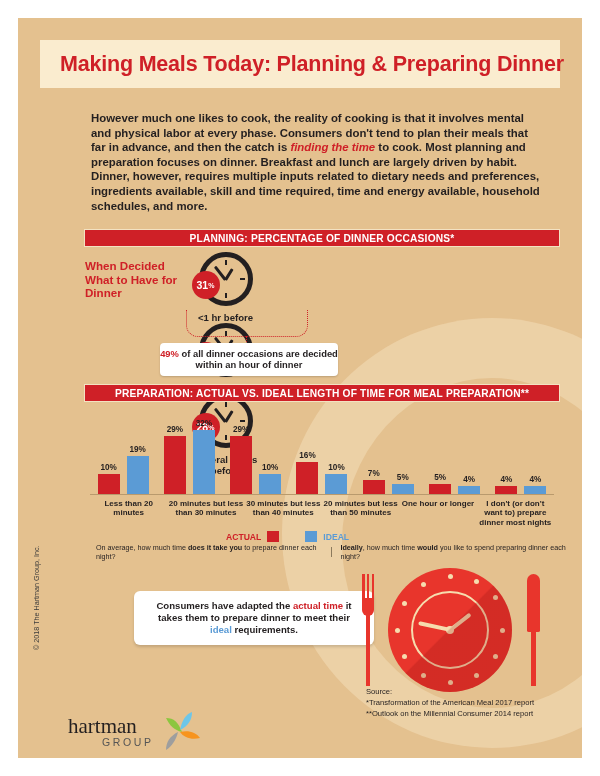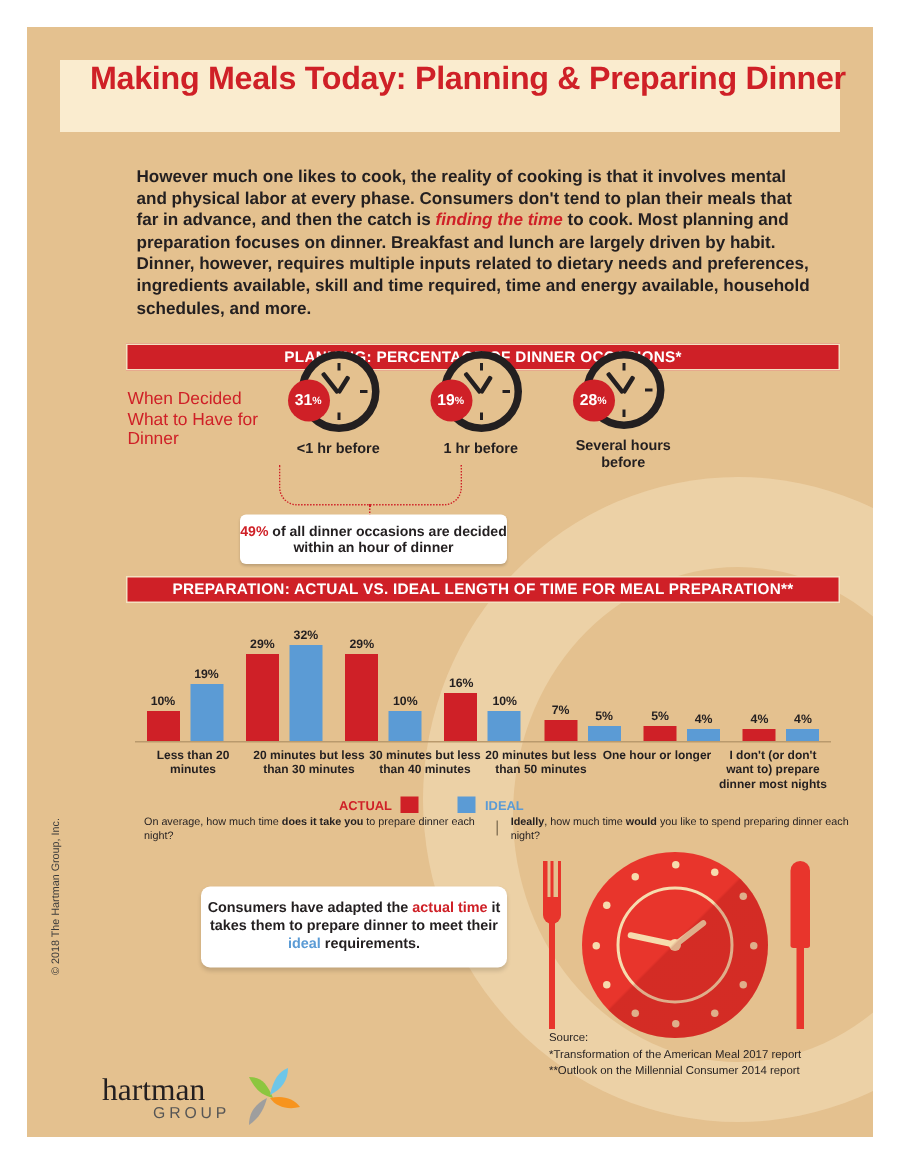--- a/index.html
+++ b/index.html
@@ -44,21 +44,21 @@
   }
 
   .title-band {
     position: absolute;
     left: 22px;
     top: 22px;
     width: 520px;
     height: 48px;
     background: #faeccf;
     display: flex;
-    align-items: flex-start;
+    align-items: center;
     padding-left: 20px;
     box-sizing: border-box;
   }
   .title-band h1 {
     margin: 0;
     font-size: 21.5px;
     font-weight: bold;
     color: #cf2027;
     letter-spacing: -0.2px;
     white-space: nowrap;
@@ -98,30 +98,31 @@
   #prep-bar     { left: 66px; top: 366px; width: 476px; height: 18px; }
 
   
   .when-label {
     position: absolute;
     left: 67px;
     top: 241px;
     width: 95px;
     color: #cf2027;
     font-size: 11.6px;
-    font-weight: normal;
+    font-weight: bold;
     line-height: 13.6px;
   }
   .clock-row {
     position: absolute;
     left: 160px;
-    top: 216px;
+    top: 234px;
     width: 382px;
     height: 80px;
     display: flex;
+    flex-direction: column;
   }
   .clock-cell {
     width: 95px;
     position: relative;
     display: flex;
     flex-direction: column;
     align-items: center;
   }
   .clock {
     position: relative;
@@ -328,21 +329,21 @@
     background: #8c7a5c;
     margin: 0 9px;
   }
 
   
   .bottom-callout {
     position: absolute;
     left: 116px;
     top: 573px;
     width: 200px;
-    padding: 9px 2px;
+    padding: 9px 20px;
     background: #ffffff;
     border-radius: 6px;
     text-align: center;
     font-size: 9.6px;
     line-height: 12px;
     font-weight: bold;
     color: #231f20;
     box-shadow: 0 2px 3px rgba(0,0,0,.15);
   }
   .bottom-callout .red { color: #cf2027; }

